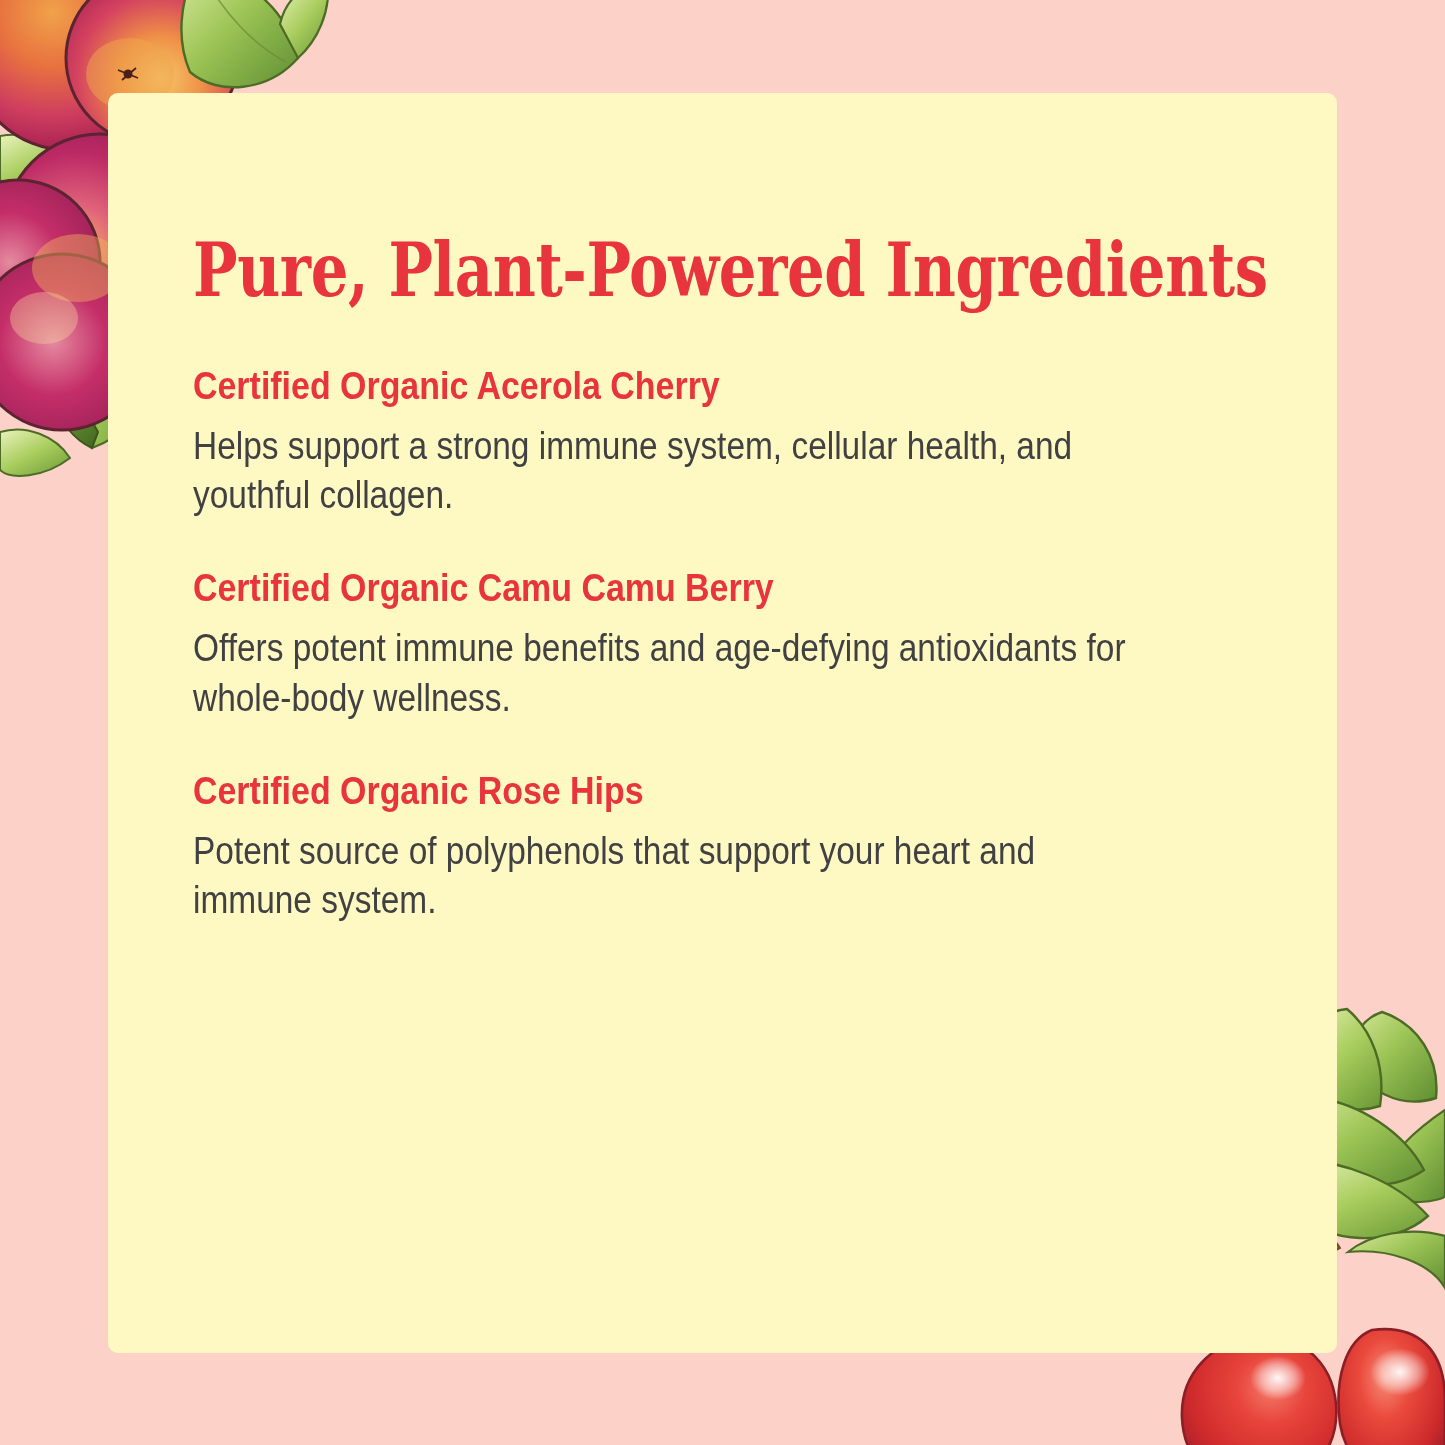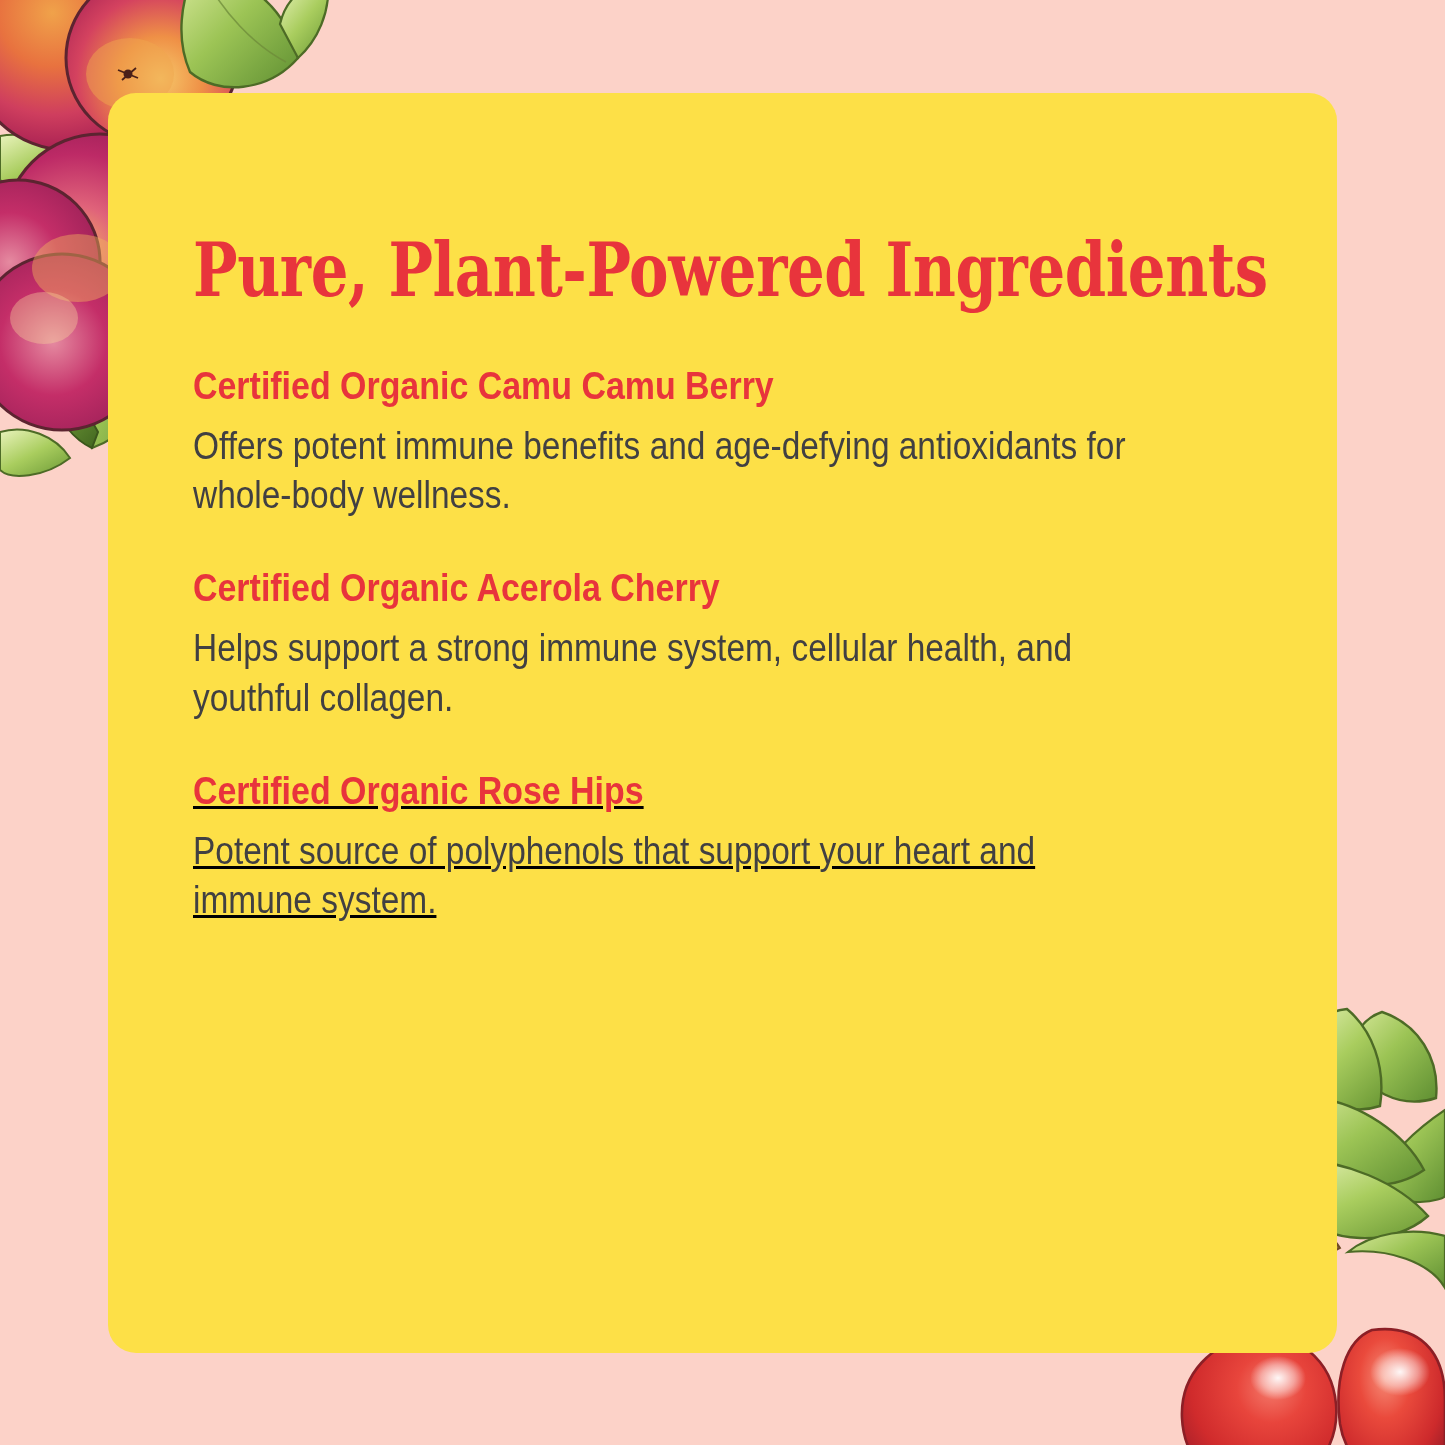--- a/index.html
+++ b/index.html
@@ -29,22 +29,22 @@
   }
   .art-svg { display: block; width: 1445px; height: 1445px; }
 
   
   .card {
     position: absolute;
     left: 108px;
     top: 93px;
     width: 1229px;
     height: 1260px;
-    background: #fde047;
-    border-radius: 28px;
+    background: #fef9c3;
+    border-radius: 10px;
     z-index: 5;
   }
 
   .card-inner {
     position: absolute;
     left: 85px;
     top: 140px;
     right: 60px;
   }
 
@@ -59,21 +59,21 @@
     margin: 0 0 56px 0;
     transform: scaleX(0.79);
     transform-origin: left center;
     white-space: nowrap;
   }
 
   
   .ingredient {
     margin-bottom: 46px;
   }
-  .ingredient:last-child { margin-bottom: 0; text-decoration: underline; }
+  .ingredient:last-child { margin-bottom: 0; }
 
   .ingredient-name {
     color: #e8343c;
     font-family: "Liberation Sans", sans-serif;
     font-weight: 700;
     font-size: 39px;
     line-height: 1.12;
     margin: 0 0 14px 0;
     transform: scaleX(0.87);
     transform-origin: left center;
@@ -222,27 +222,27 @@
       </g>
     </svg>
   </div>
 
   <div class="card">
     <div class="card-inner">
 
       <h1 class="poster-title">Pure, Plant-Powered Ingredients</h1>
 
       <div class="ingredient">
+        <h2 class="ingredient-name">Certified Organic Acerola Cherry</h2>
+        <p class="ingredient-desc">Helps support a strong immune system, cellular health, and youthful collagen.</p>
+      </div>
+
+      <div class="ingredient">
         <h2 class="ingredient-name">Certified Organic Camu Camu Berry</h2>
         <p class="ingredient-desc">Offers potent immune benefits and age-defying antioxidants for whole-body wellness.</p>
-      </div>
-
-      <div class="ingredient">
-        <h2 class="ingredient-name">Certified Organic Acerola Cherry</h2>
-        <p class="ingredient-desc">Helps support a strong immune system, cellular health, and youthful collagen.</p>
       </div>
 
 
       <div class="ingredient">
         <h2 class="ingredient-name">Certified Organic Rose Hips</h2>
         <p class="ingredient-desc">Potent source of polyphenols that support your heart and immune system.</p>
       </div>
 
     </div>
   </div>

